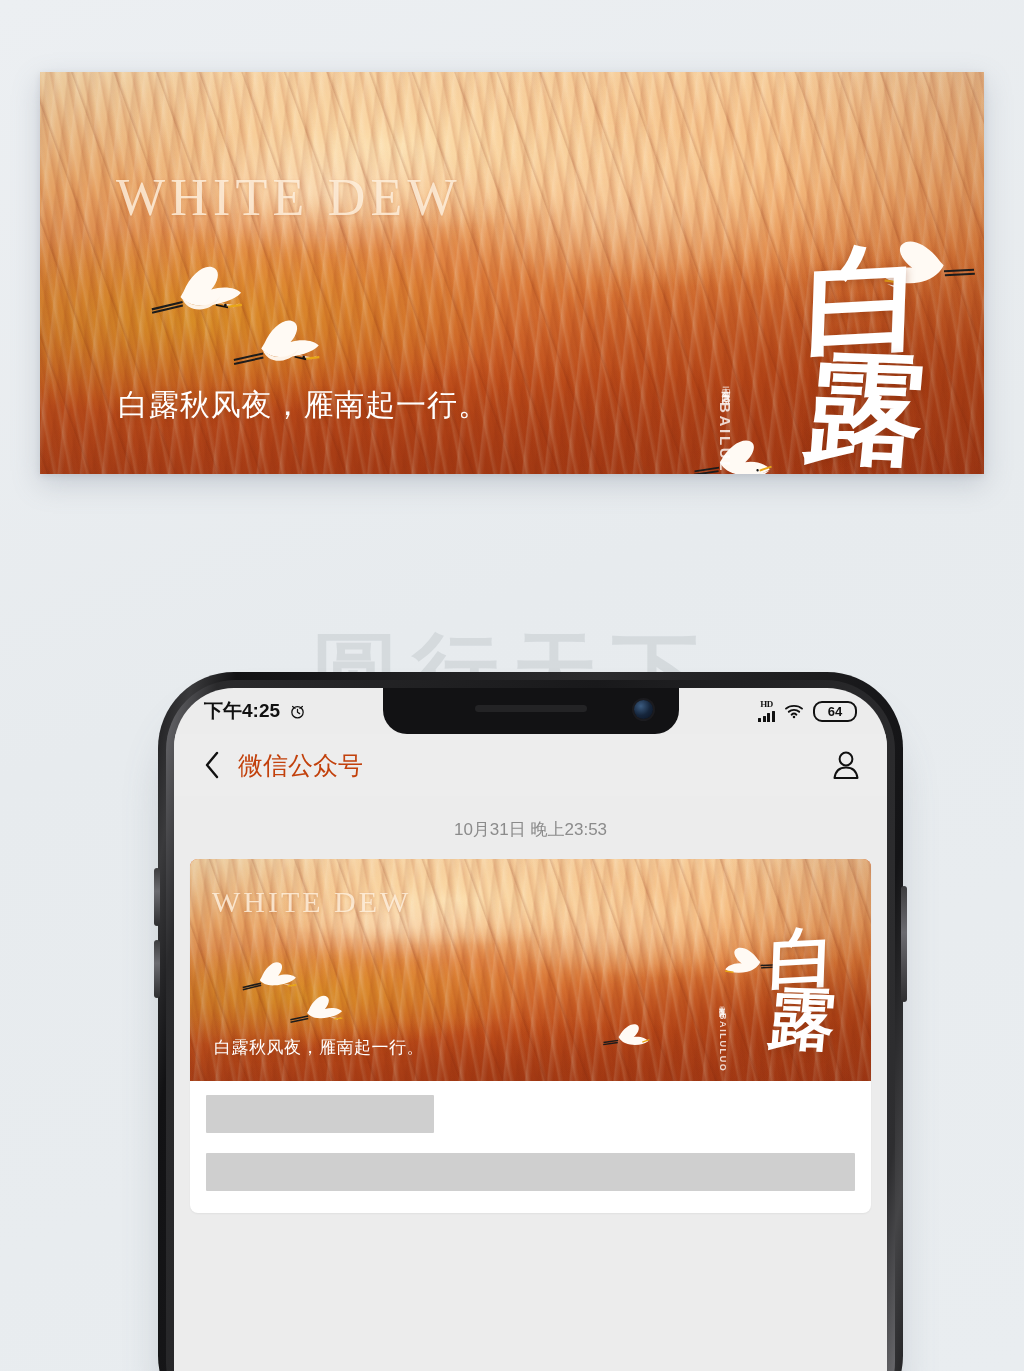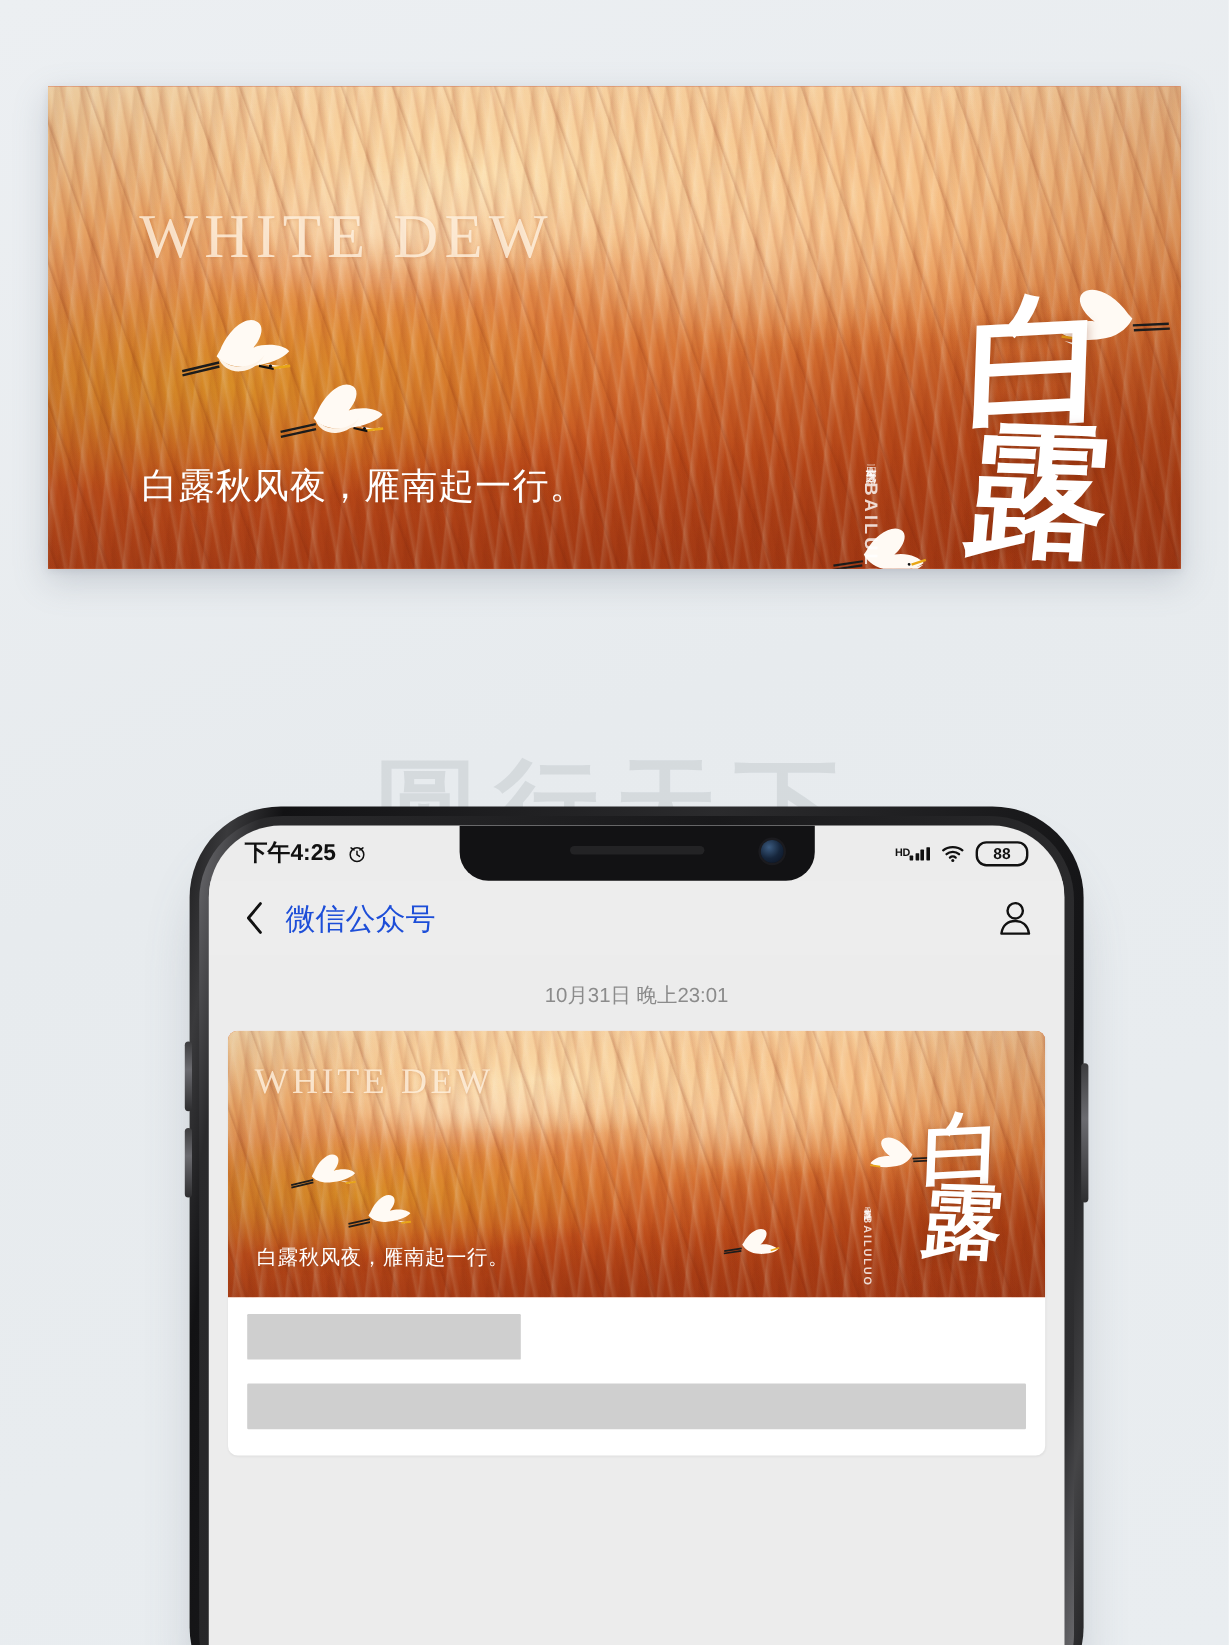--- a/index.html
+++ b/index.html
@@ -236,21 +236,21 @@
     height: 46px;
     display: flex; align-items: center;
     justify-content: space-between;
     padding: 0 30px;
     z-index: 10;
     color: #111;
   }
   .sb-left { display: flex; align-items: center; gap: 9px; font-size: 19px; font-weight: bold; }
   .sb-right{ display: flex; align-items: center; gap: 9px; }
   .alarm-icon { width: 17px; height: 17px; display:block; }
-  .hd-signal { display:flex; flex-direction:row; align-items:center; }
+  .hd-signal { display:flex; flex-direction:column; align-items:center;font-family:Liberation Serif, serif; }
   .hd-label { font-size: 9px; font-weight: bold; line-height: 1; margin-bottom: 1px; letter-spacing: -0.3px;}
   .bars { display: flex; align-items: flex-end; gap: 1.6px; height: 12px; }
   .bars i { width: 3px; background: #111; display: block; border-radius: 0.5px; }
   .bars i:nth-child(1){ height: 4px; }
   .bars i:nth-child(2){ height: 6.5px; }
   .bars i:nth-child(3){ height: 9px; }
   .bars i:nth-child(4){ height: 11.5px; }
   .wifi-icon { width: 20px; height: 16px; display:block; }
   .battery {
     border: 2px solid #111;
@@ -270,21 +270,21 @@
     padding: 0 26px;
     z-index: 9;
   }
   .nav-back {
     width: 24px; height: 34px;
     display: flex; align-items: center; justify-content: center;
   }
   .nav-title {
     margin-left: 14px;
     font-size: 25px;
-    color: #1d4ed8;
+    color: #c2410c;
     font-family: "Liberation Sans", sans-serif;
   }
   .nav-contact {
     margin-left: auto;
     width: 30px; height: 32px;
   }
 
   
   .chat-area {
     position: absolute;
@@ -420,42 +420,42 @@
               <i></i>
             </span>
         </div>
         <svg class="wifi-icon" viewBox="0 0 24 20">
           <path d="M2 7 C7 2.5 17 2.5 22 7" fill="none" stroke="#111" stroke-width="2.4" stroke-linecap="round"></path>
           <path d="M5.5 11 C9 7.8 15 7.8 18.5 11" fill="none" stroke="#111" stroke-width="2.4" stroke-linecap="round"></path>
           <path d="M9 14.6 C10.7 13 13.3 13 15 14.6" fill="none" stroke="#111" stroke-width="2.4" stroke-linecap="round"></path>
           <circle cx="12" cy="17.6" r="1.6" fill="#111"></circle>
         </svg>
         <div class="battery">
-          <span>88</span>
+          <span>64</span>
         </div>
       </div>
     </div>
 
     <div class="navbar">
       <div class="nav-back">
         <svg width="16" height="28" viewBox="0 0 16 28">
           <path d="M13 2 L3 14 L13 26" fill="none" stroke="#111" stroke-width="2.4" stroke-linecap="round" stroke-linejoin="round"></path>
         </svg>
       </div>
       <div class="nav-title">微信公众号</div>
       <div class="nav-contact">
         <svg width="30" height="32" viewBox="0 0 30 32">
           <circle cx="15" cy="10" r="6.4" fill="none" stroke="#111" stroke-width="2"></circle>
           <path d="M3.5 29 C4.5 21.5 9.5 18.5 15 18.5 C20.5 18.5 25.5 21.5 26.5 29 Z" fill="none" stroke="#111" stroke-width="2" stroke-linejoin="round"></path>
         </svg>
       </div>
     </div>
 
     <div class="chat-area">
-      <div class="chat-timestamp">10月31日 晚上23:01</div>
+      <div class="chat-timestamp">10月31日 晚上23:53</div>
 
       <div class="msg-card">
 
         <div id="phone-banner" class="banner">
           <div class="reed-base"></div>
           <div class="reed-soft"></div>
           <div class="reed-strokes-a"></div>
           <div class="reed-strokes-b"></div>
           <div class="reed-strokes-c"></div>
           <div class="reed-vignette"></div>

